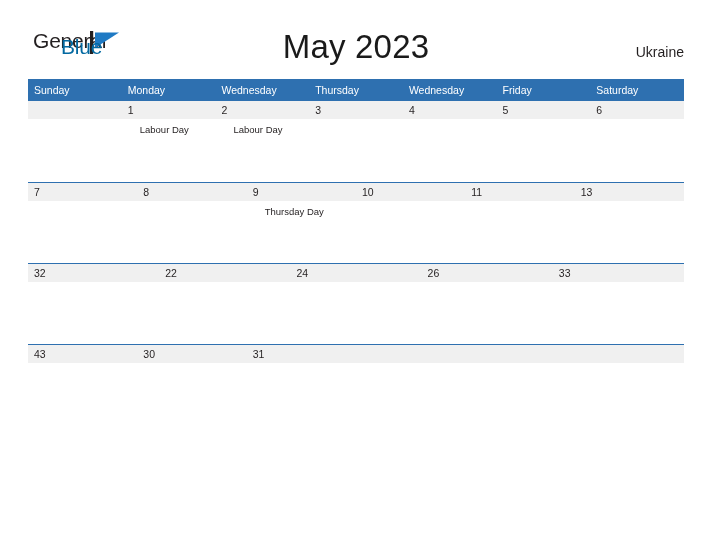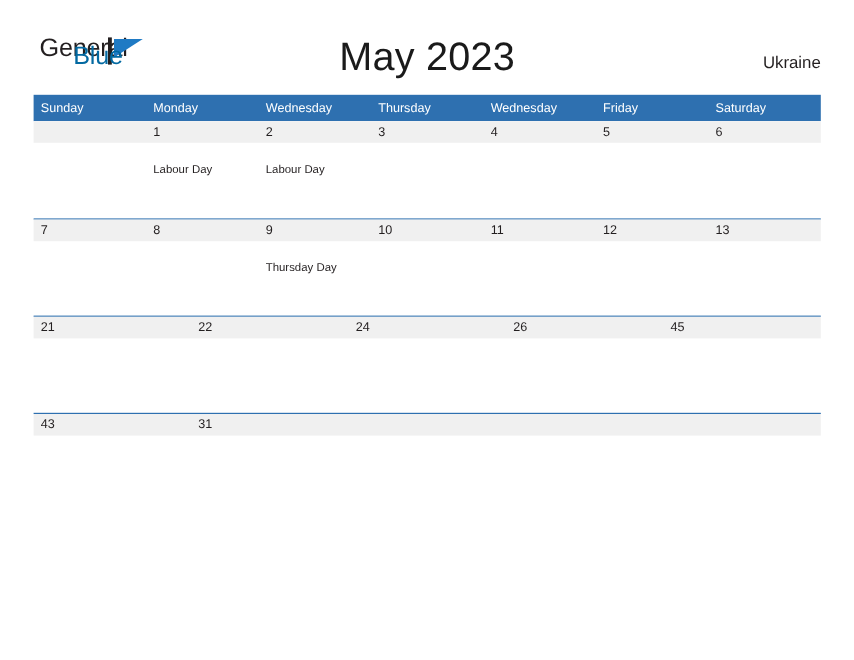--- a/index.html
+++ b/index.html
@@ -126,21 +126,22 @@
     padding: 0 5px 0 6px;
     z-index: 1;
   }
   .day-number {
     font-size: 10.5px;
     color: #231f20;
     line-height: 18px;
     height: 18px;
   }
   .day-events {
-    padding-top: 17px;
+    padding-top: 5px;
+    margin-left: 12px;
   }
   .event {
     font-size: 9.5px;
     color: #231f20;
     line-height: 12px;
     white-space: nowrap;
   }
 </style>
 </head>
 <body>
@@ -216,46 +217,46 @@
             <div class="event">Thursday Day</div>
           </div>
         </div>
         <div class="day-cell">
           <div class="day-number">10</div>
         </div>
         <div class="day-cell">
           <div class="day-number">11</div>
         </div>
         <div class="day-cell">
-          <div class="day-number">12</div>
-        </div>
-        <div class="day-cell">
           <div class="day-number">13</div>
         </div>
       </div>
       <div class="week-row">
         <div class="day-cell">
-          <div class="day-number">21</div>
+          <div class="day-number">32</div>
         </div>
         <div class="day-cell">
           <div class="day-number">22</div>
         </div>
         <div class="day-cell">
           <div class="day-number">24</div>
         </div>
         <div class="day-cell">
           <div class="day-number">26</div>
         </div>
         <div class="day-cell">
-          <div class="day-number">45</div>
+          <div class="day-number">33</div>
         </div>
       </div>
       <div class="week-row">
         <div class="day-cell">
           <div class="day-number">43</div>
+        </div>
+        <div class="day-cell">
+          <div class="day-number">30</div>
         </div>
         <div class="day-cell">
           <div class="day-number">31</div>
         </div>
         <div class="day-cell">
           <div class="day-number"></div>
         </div>
         <div class="day-cell">
           <div class="day-number"></div>
         </div>

